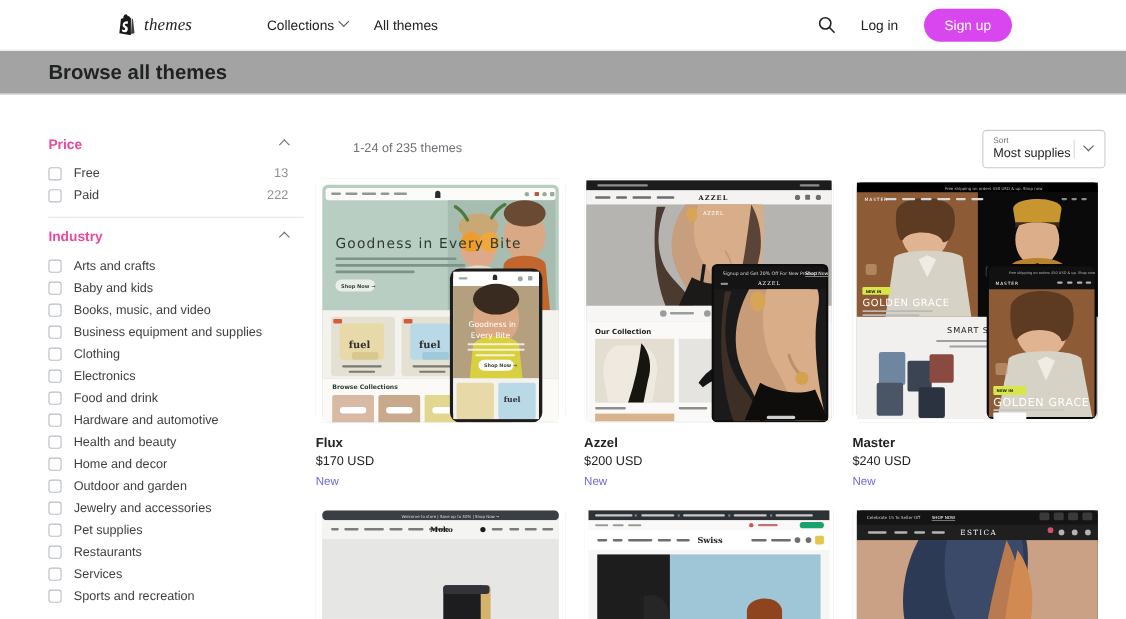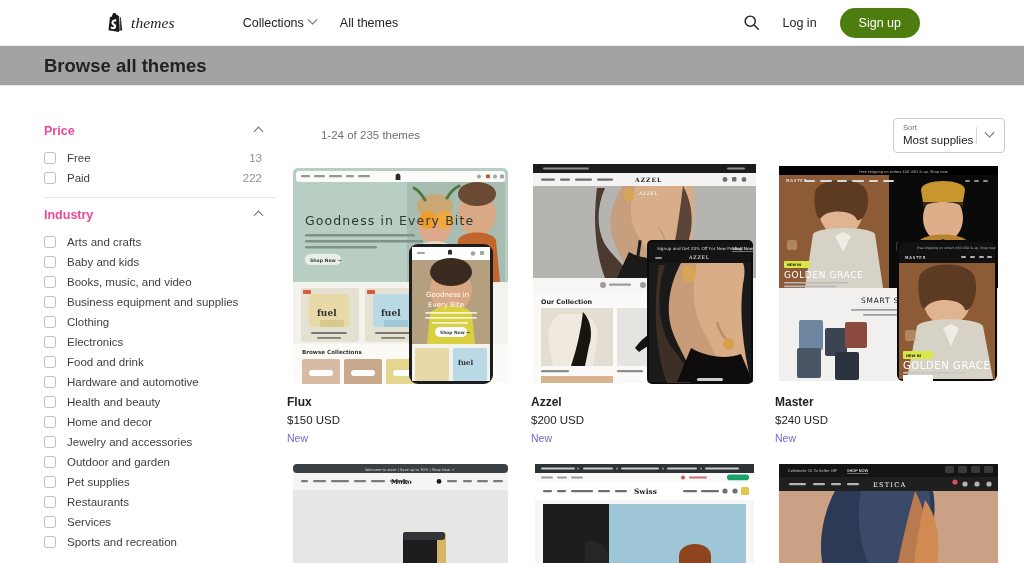--- a/index.html
+++ b/index.html
@@ -40,21 +40,21 @@
     width: 7px; height: 7px; border-right: 1.3px solid #6d7175; border-bottom: 1.3px solid #6d7175;
     transform: rotate(-135deg); display: inline-block;
   }
   .header-right {
     margin-left: auto; margin-right: 104px;
     display: flex; align-items: center; gap: 23px;
   }
   .search-icon { width: 17px; height: 17px; cursor: pointer; display: block; }
   .login-link { font-size: 12.5px; color: #202223; cursor: pointer; }
   .signup-btn {
-    background: #4d7c0f; color: #ffffff; font-size: 12.5px;
+    background: #d946ef; color: #ffffff; font-size: 12.5px;
     padding: 8px 19px; border: none; border-radius: 18px; cursor: pointer;
     font-family: "Liberation Sans", sans-serif;
     text-align: right;
   }
 
   
   .title-band {
     background: #a3a3a3; height: 40px;
     display: flex; align-items: center; border-bottom: 1px solid #ebebeb;
   }
@@ -228,26 +228,26 @@
             <span class="opt-label">Health and beauty</span>
             <span class="opt-count"></span>
           </div>
           <div class="opt-row">
             <span class="cbox"></span>
             <span class="opt-label">Home and decor</span>
             <span class="opt-count"></span>
           </div>
           <div class="opt-row">
             <span class="cbox"></span>
+            <span class="opt-label">Outdoor and garden</span>
+            <span class="opt-count"></span>
+          </div>
+          <div class="opt-row">
+            <span class="cbox"></span>
             <span class="opt-label">Jewelry and accessories</span>
-            <span class="opt-count"></span>
-          </div>
-          <div class="opt-row">
-            <span class="cbox"></span>
-            <span class="opt-label">Outdoor and garden</span>
             <span class="opt-count"></span>
           </div>
           <div class="opt-row">
             <span class="cbox"></span>
             <span class="opt-label">Pet supplies</span>
             <span class="opt-count"></span>
           </div>
           <div class="opt-row">
             <span class="cbox"></span>
             <span class="opt-label">Restaurants</span>
@@ -382,21 +382,21 @@
             </g>
             <rect x="148" y="165" width="32" height="10" rx="5" fill="#ffffff"></rect>
             <text x="153" y="172" font-family="DejaVu Sans, sans-serif" font-size="4.4" fill="#33413a" font-weight="bold">Shop Now →</text>
             <rect x="125" y="182" width="78" height="37" fill="#f4f2ec"></rect>
             <rect x="128" y="186" width="34" height="33" rx="2" fill="#e8d9a8"></rect>
             <rect x="166" y="186" width="34" height="33" rx="2" fill="#b9d9e6"></rect>
             <text x="171" y="203" font-family="DejaVu Serif, serif" font-size="7" fill="#2f2f2f" font-weight="bold">fuel</text>
           </svg>
         </div>
         <div class="card-name">Flux</div>
-        <div class="card-price">$150 USD</div>
+        <div class="card-price">$170 USD</div>
         <div class="card-badge">New</div>
       </div>
 
       <div class="card">
         <div class="thumb">
           <svg viewBox="0 0 227 222" preserveAspectRatio="xMidYMid slice">
             <rect width="227" height="222" fill="#ffffff"></rect>
             <rect x="2" y="2" width="223" height="219" rx="4" fill="#cfcdc9"></rect>
             <rect x="2" y="2" width="223" height="9" fill="#1c1c1c"></rect>
             <g fill="#8d8d8d">

